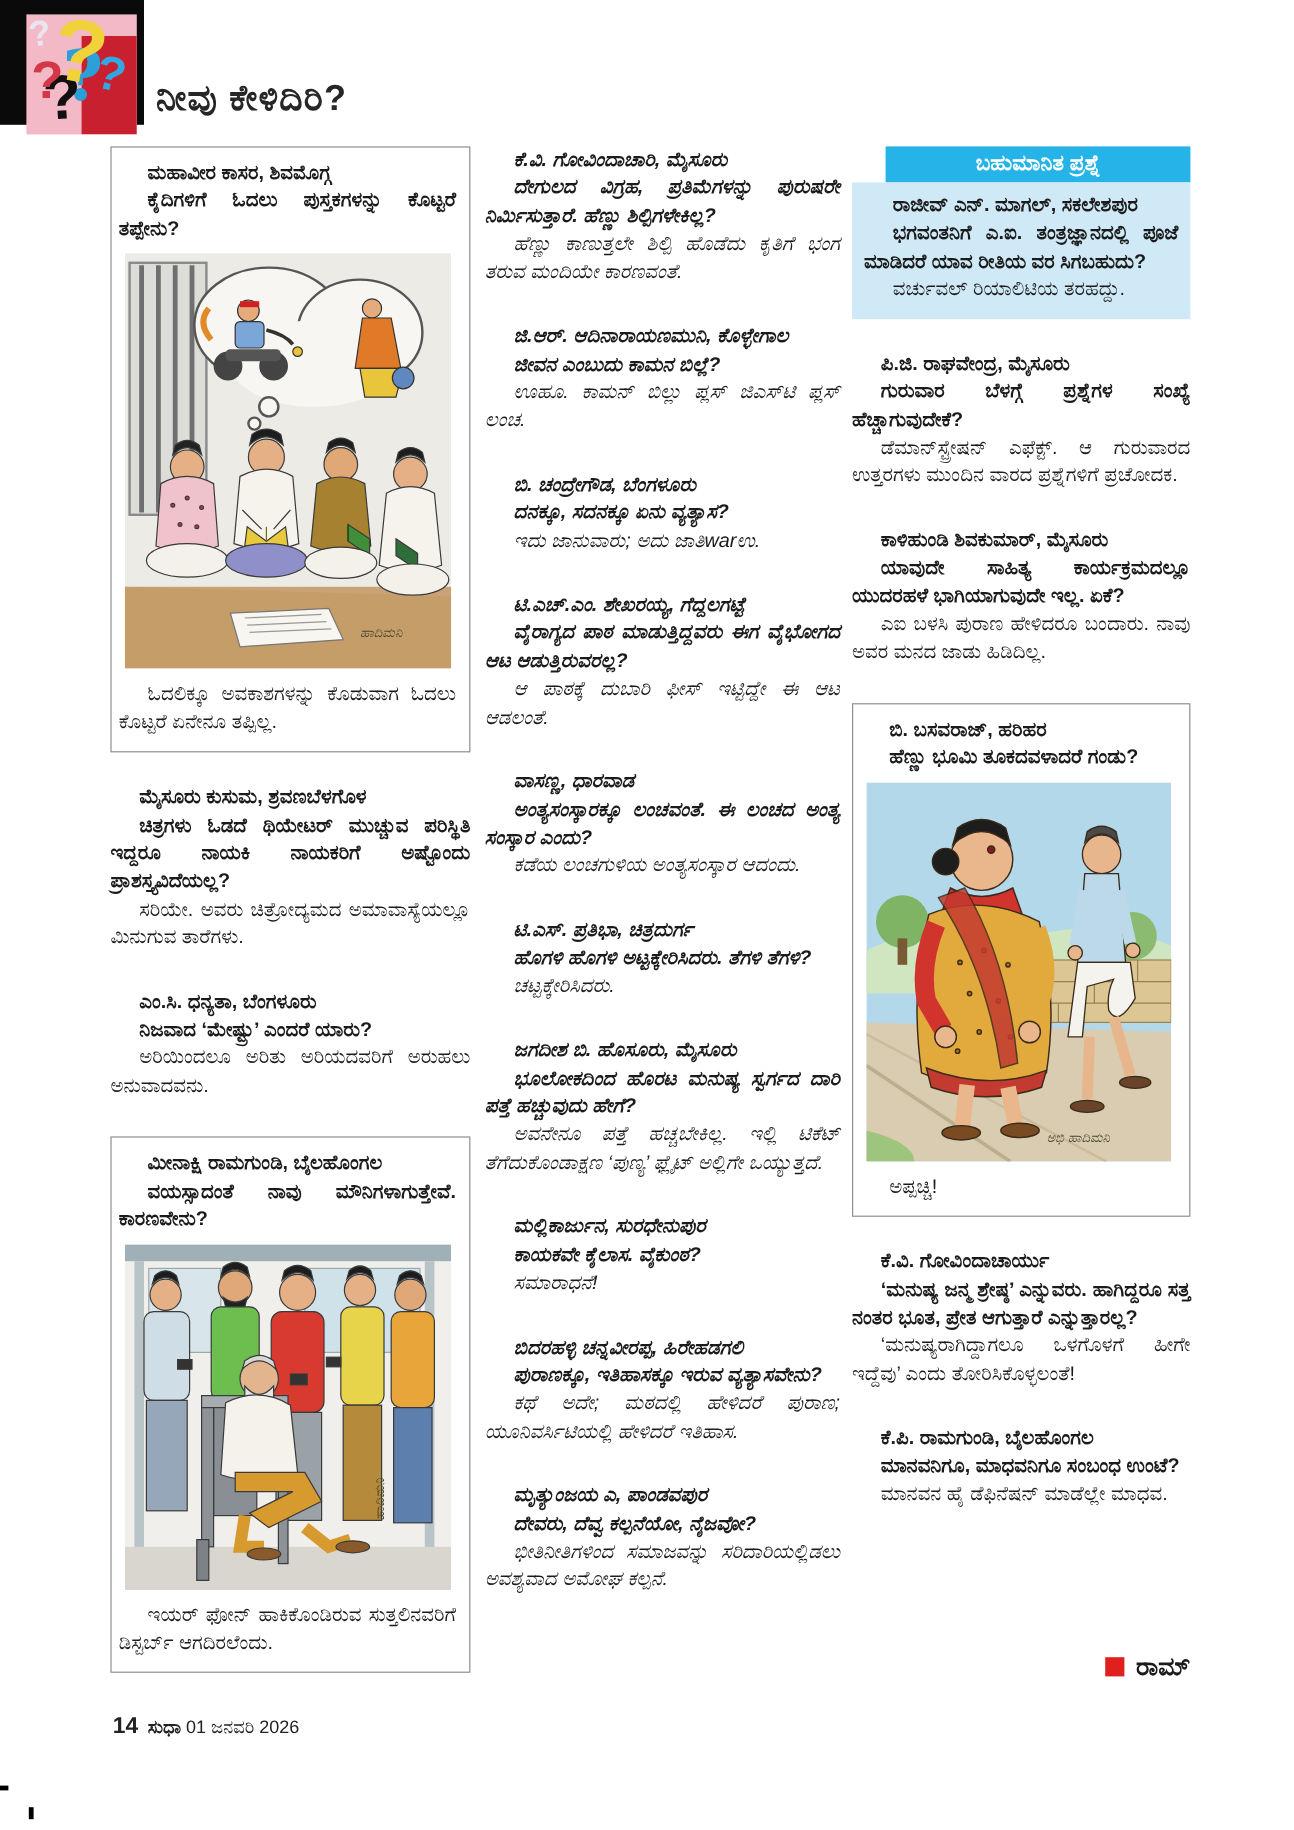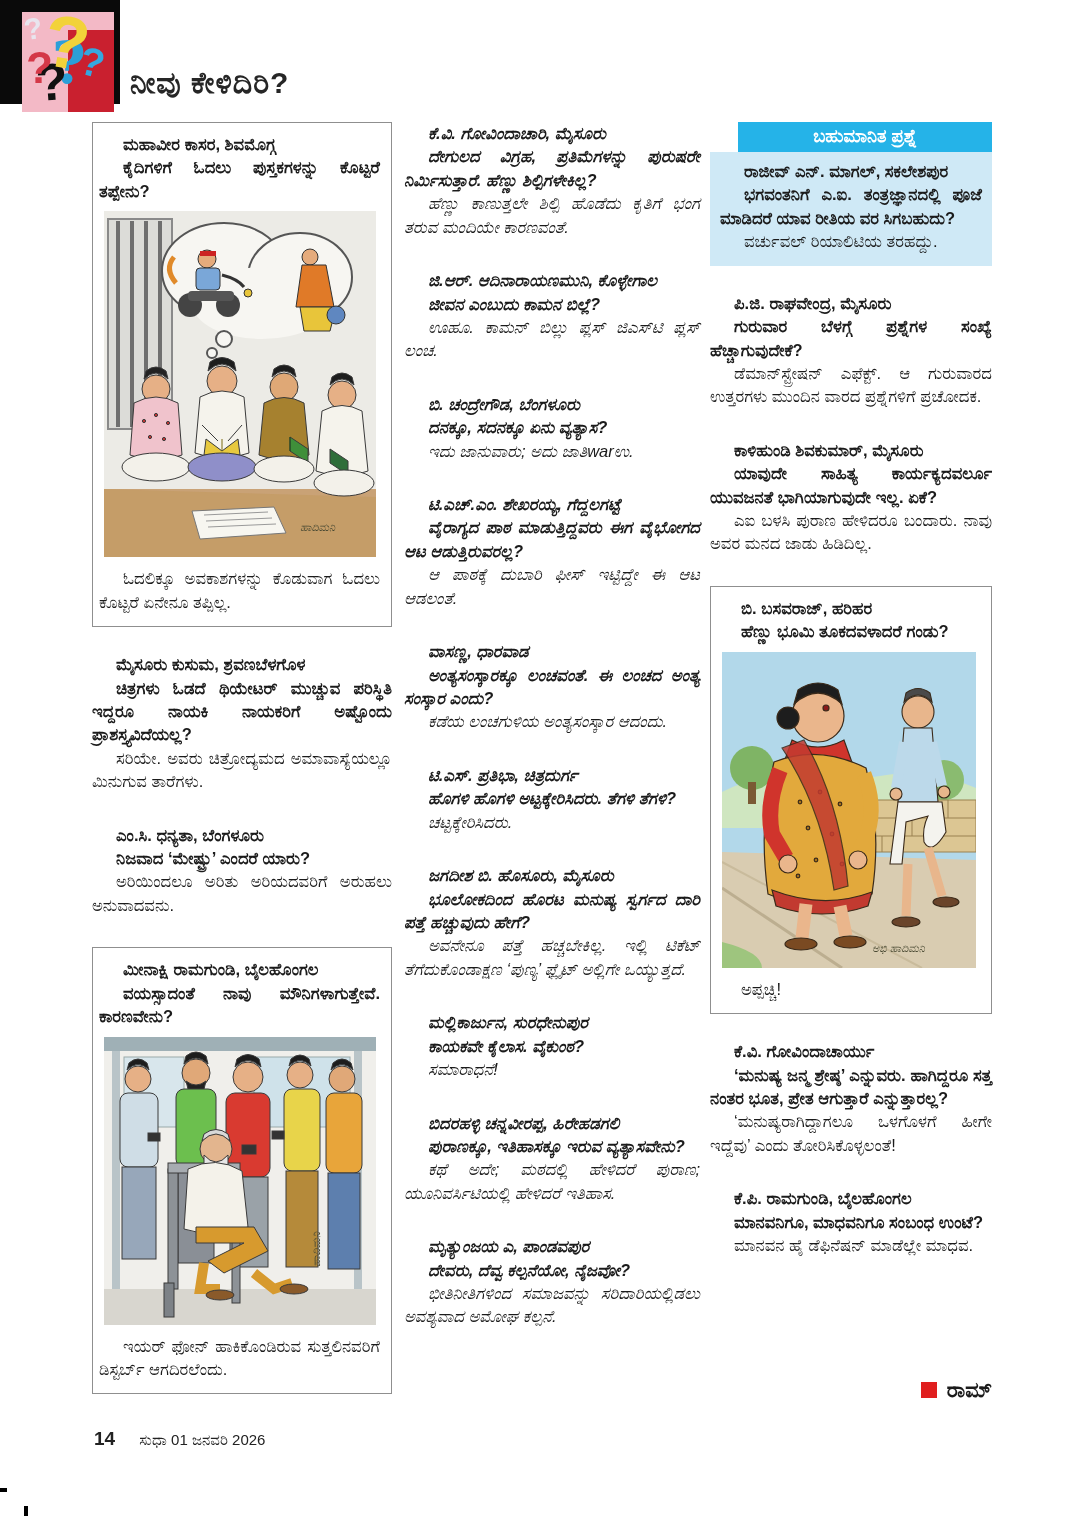--- a/index.html
+++ b/index.html
@@ -32,22 +32,22 @@
   .qa p, .qbox p, .prize p{font-size:16.5px;line-height:1.42;text-align:justify;}
   
   .qbox{border:1.5px solid #8f8f8f;background:#fff;padding:10px 11px 12px 6px;margin-bottom:26px;}
   .qbox svg{display:block;margin:8px auto 10px auto;}
   
   .prize{margin-bottom:26px;}
   .prize-head{background:#25b3e8;color:#ffffff;font-weight:bold;font-size:18px;text-align:center;padding:4px 0 5px 0;margin-left:28px;}
   .prize-body{background:#cfe9f6;padding:8px 10px 12px 10px;}
   
   .footer{position:absolute;left:94px;top:1428px;font-size:15px;color:#222;}
-  .footer .pn{font-weight:bold;font-size:19px;margin-right:24px;}
-  .footer .mg{font-weight:normal;}
+  .footer .pn{font-weight:bold;font-size:19px;margin-right:8px;}
+  .footer .mg{font-weight:bold;}
   .byline{position:absolute;left:710px;top:1378px;width:282px;text-align:right;font-size:21px;font-weight:bold;color:#1b1b1b;}
   .byline .sq{display:inline-block;width:16px;height:16px;background:#e01f1f;margin-right:10px;vertical-align:-1px;}
   .print-mark{position:absolute;background:#000;}
   .pm1{left:0;top:1488px;width:7px;height:4px;}
   .pm2{left:24px;top:1506px;width:4px;height:10px;}
   .sig{font-size:11px;fill:#4a4a33;font-style:italic;}
 </style>
 </head>
 <body>
 
@@ -283,21 +283,21 @@
       </div>
     </div>
 
     <div class="qa">
         <p class="author">ಪಿ.ಜಿ. ರಾಘವೇಂದ್ರ, ಮೈಸೂರು</p>
         <p class="question">ಗುರುವಾರ ಬೆಳಗ್ಗೆ ಪ್ರಶ್ನೆಗಳ ಸಂಖ್ಯೆ ಹೆಚ್ಚಾಗುವುದೇಕೆ?</p>
         <p class="answer">ಡೆಮಾನ್‌ಸ್ಟ್ರೇಷನ್ ಎಫೆಕ್ಟ್. ಆ ಗುರುವಾರದ ಉತ್ತರಗಳು ಮುಂದಿನ ವಾರದ ಪ್ರಶ್ನೆಗಳಿಗೆ ಪ್ರಚೋದಕ.</p>
       </div>
     <div class="qa">
         <p class="author">ಕಾಳಿಹುಂಡಿ ಶಿವಕುಮಾರ್, ಮೈಸೂರು</p>
-        <p class="question">ಯಾವುದೇ ಸಾಹಿತ್ಯ ಕಾರ್ಯಕ್ಯದವರ್ಲೂ ಯುವಜನತೆ ಭಾಗಿಯಾಗುವುದೇ ಇಲ್ಲ. ಏಕೆ?</p>
+        <p class="question">ಯಾವುದೇ ಸಾಹಿತ್ಯ ಕಾರ್ಯಕ್ರಮದಲ್ಲೂ ಯುದರಹಳೆ ಭಾಗಿಯಾಗುವುದೇ ಇಲ್ಲ. ಏಕೆ?</p>
         <p class="answer">ಎಐ ಬಳಸಿ ಪುರಾಣ ಹೇಳಿದರೂ ಬಂದಾರು. ನಾವು ಅವರ ಮನದ ಜಾಡು ಹಿಡಿದಿಲ್ಲ.</p>
       </div>
 
     <div class="qbox">
       <p class="author">ಬಿ. ಬಸವರಾಜ್, ಹರಿಹರ</p>
       <p class="question">ಹೆಣ್ಣು ಭೂಮಿ ತೂಕದವಳಾದರೆ ಗಂಡು?</p>
       <svg width="254" height="316" viewBox="0 0 254 316">
         <rect x="0" y="0" width="254" height="316" fill="#b2d8ea"></rect>
         <path d="M0 140 Q60 110 120 134 Q190 108 254 136 L254 176 L0 176 Z" fill="#cfe6c0"></path>
         <circle cx="30" cy="116" r="22" fill="#7fb465"></circle>

